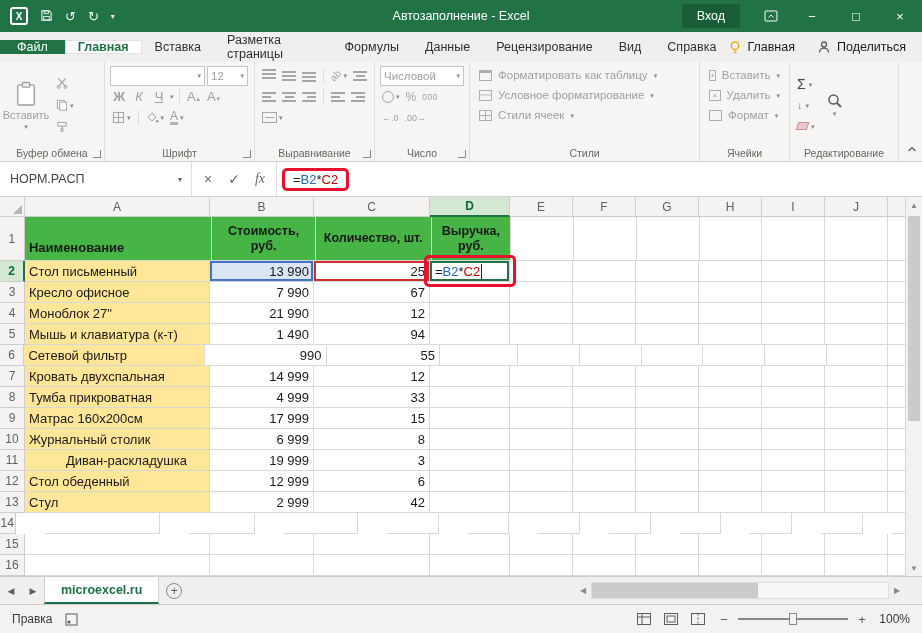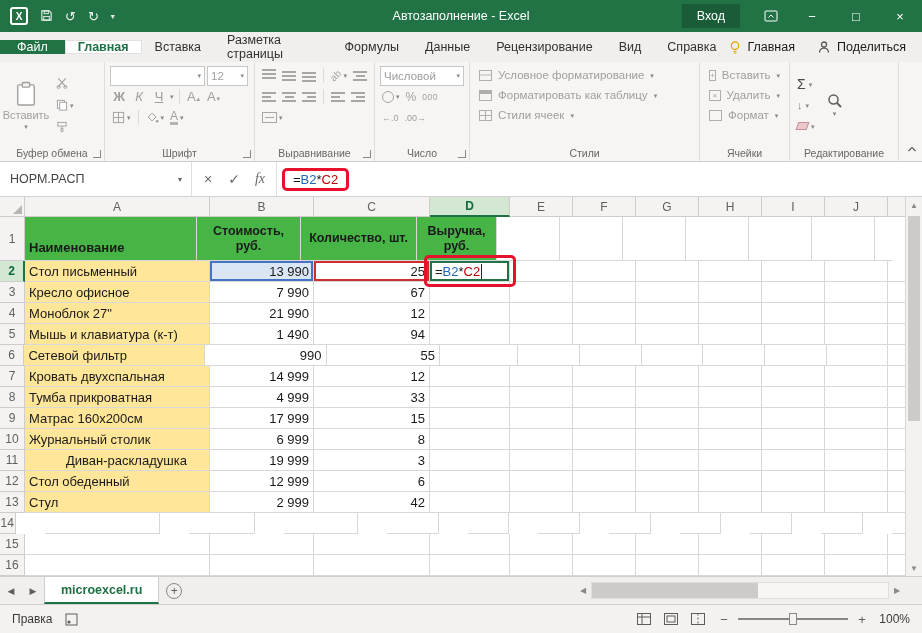--- a/index.html
+++ b/index.html
@@ -391,27 +391,27 @@
           <span class="mini dec">.00→</span>
         </div>
       </div>
       <div class="rlabel">Число</div>
       <span class="launch"></span>
     </div>
 
     <div class="rgroup g5">
       <div class="rrows">
         <div class="stylerow">
+          <span class="ic-tb"></span>
+          <span>Форматировать как таблицу</span>
+            <span class="dd">▾</span>
+        </div>
+        <div class="stylerow">
           <span class="ic-cf"></span>
           <span>Условное форматирование</span>
-            <span class="dd">▾</span>
-        </div>
-        <div class="stylerow">
-          <span class="ic-tb"></span>
-          <span>Форматировать как таблицу</span>
             <span class="dd">▾</span>
         </div>
         <div class="stylerow">
           <span class="ic-cs"></span>
           <span>Стили ячеек</span>
             <span class="dd">▾</span>
         </div>
       </div>
       <div class="rlabel">Стили</div>
     </div>
@@ -501,21 +501,21 @@
           <div class="gcell colhdr" style="width: 63px;">E</div>
           <div class="gcell colhdr" style="width: 63px;">F</div>
           <div class="gcell colhdr" style="width: 63px;">G</div>
           <div class="gcell colhdr" style="width: 63px;">H</div>
           <div class="gcell colhdr" style="width: 63px;">I</div>
           <div class="gcell colhdr" style="width: 63px;">J</div>
           <div class="gcell colhdr fillc" style="width: 17px;"></div>
         </div>
         <div class="grow" style="height: 44px;">
           <div class="gcell rowhdr" style="width: 25px;">1</div>
-          <div class="gcell hdrcell hdrA" style="width: 172px;">Наименование</div>
+          <div class="gcell hdrcell hdrA" style="width: 188px;">Наименование</div>
           <div class="gcell hdrcell" style="width: 104px;">Стоимость, руб.</div>
           <div class="gcell hdrcell" style="width: 116px;">Количество, шт.</div>
           <div class="gcell hdrcell" style="width: 80px;">Выручка, руб.</div>
           <div class="gcell" style="width: 63px;"></div>
           <div class="gcell" style="width: 63px;"></div>
           <div class="gcell" style="width: 63px;"></div>
           <div class="gcell" style="width: 63px;"></div>
           <div class="gcell" style="width: 63px;"></div>
           <div class="gcell" style="width: 63px;"></div>
           <div class="gcell fillc" style="width: 17px;"></div>

